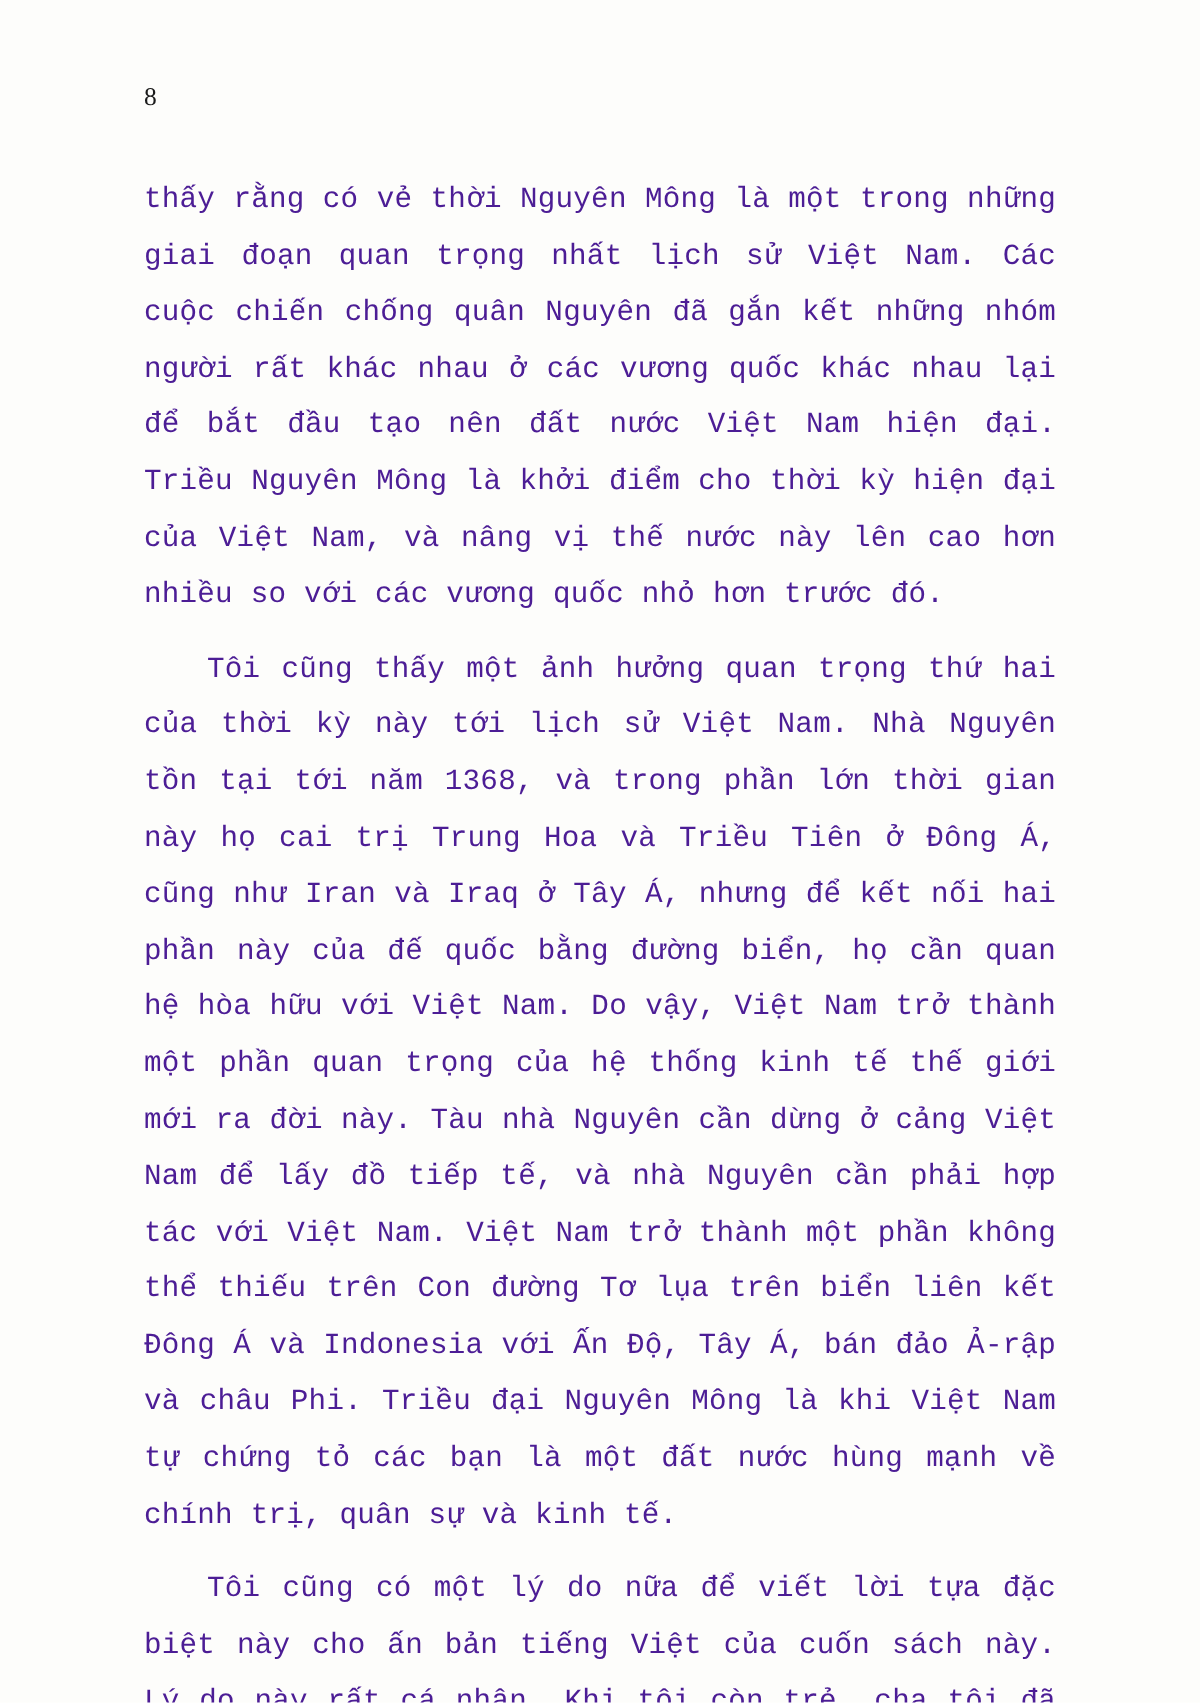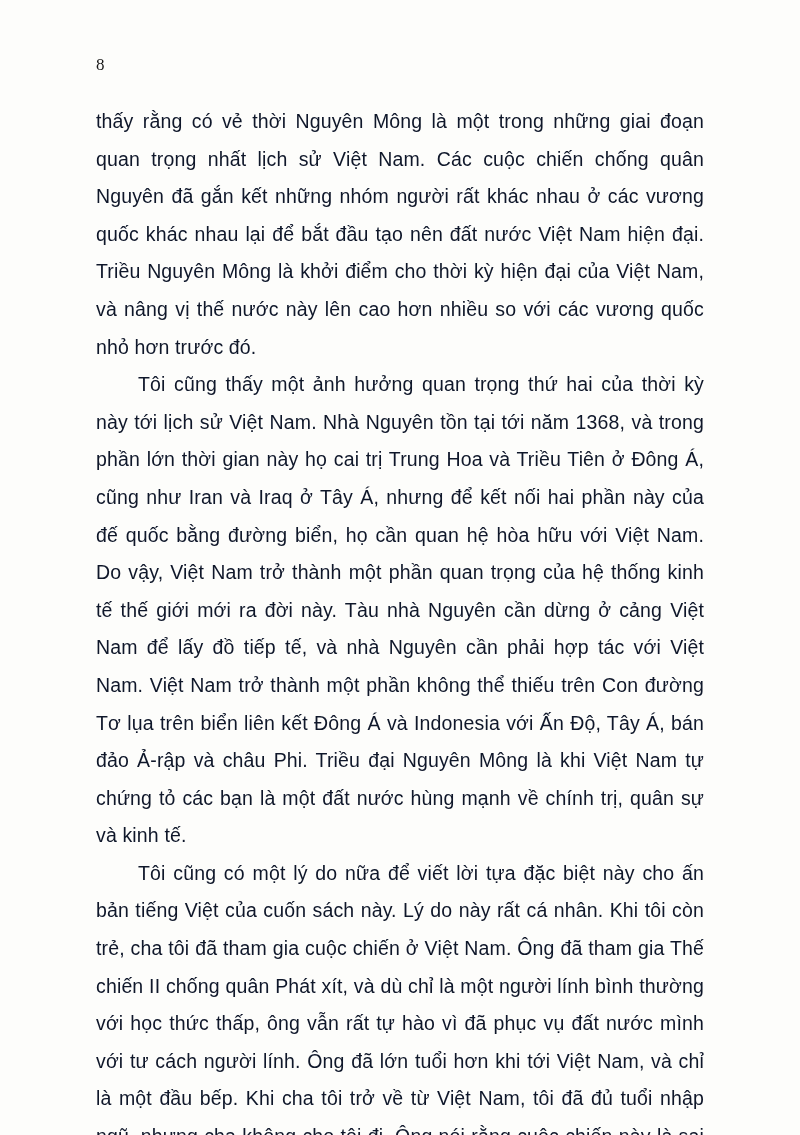--- a/index.html
+++ b/index.html
@@ -30,27 +30,27 @@
     color: #1a1a1a;
     letter-spacing: 0.2px;
   }
   .text-body {
     position: absolute;
     left: 96px;
     top: 103px;
     width: 608px;
   }
   .para {
-    margin: 0 0 0 0;
+    margin: 12px 0 0 0;
     font-size: 19.5px;
     line-height: 37.6px;
     text-align: justify;
     text-justify: inter-word;
-    color: #0f172a;
-    font-family: Liberation Sans, sans-serif;
+    color: #4c1d95;
+    font-family: Liberation Mono, monospace;
     letter-spacing: 0.15px;
   }
   .para + .para {
     text-indent: 42px;
   }
   .para.last-partial {
     text-indent: 42px;
   }
 </style>
 </head>

